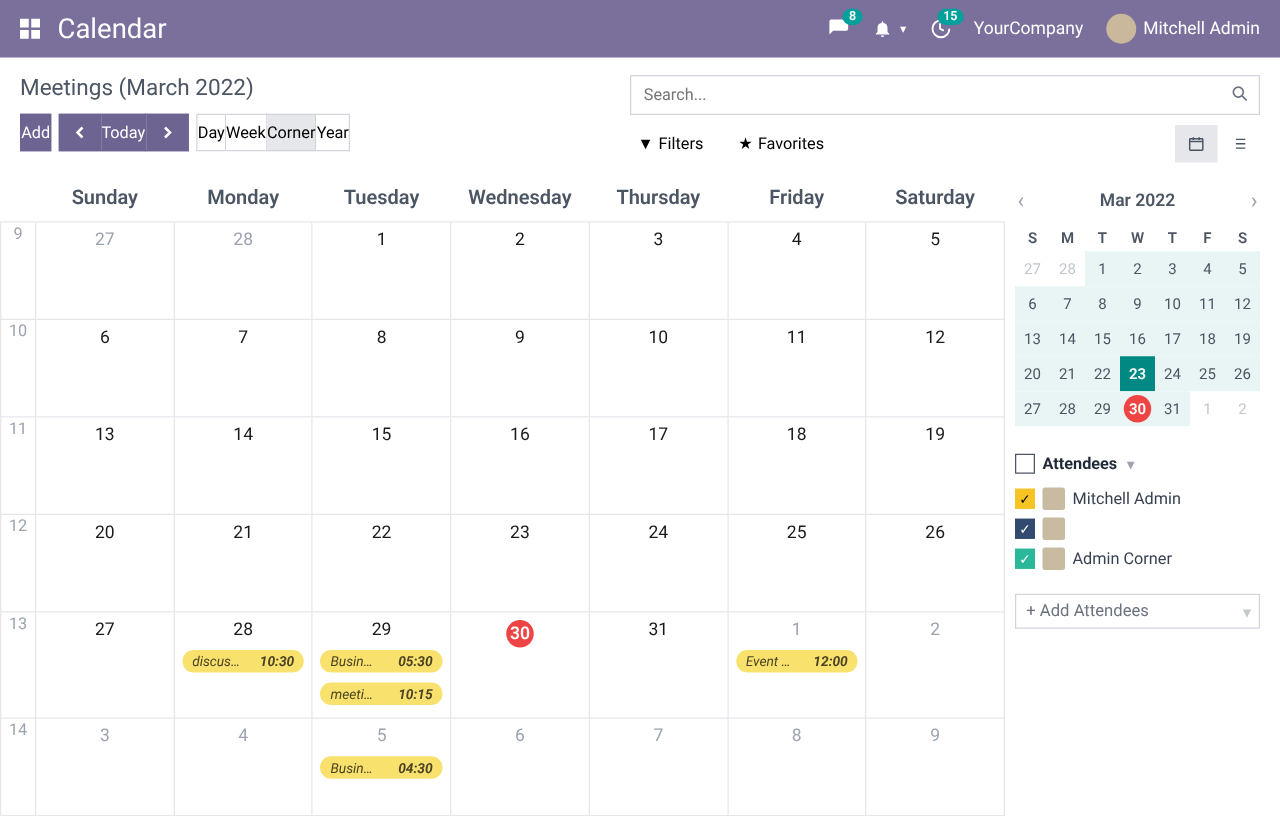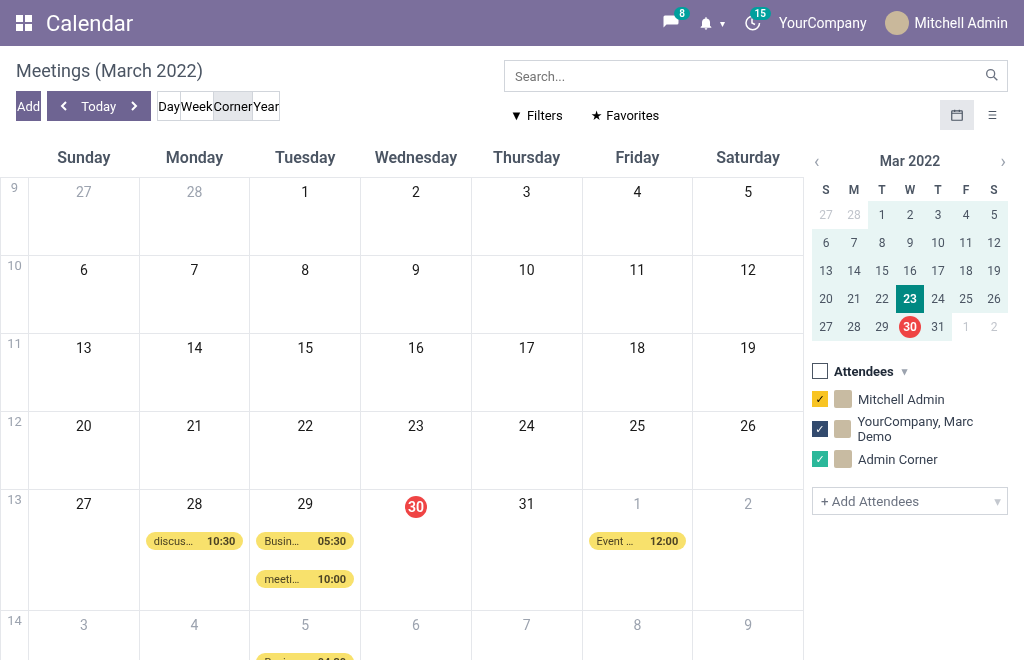--- a/index.html
+++ b/index.html
@@ -39,21 +39,21 @@
 
   .main{display:flex;margin-top:8px;}
   .cal-wrap{flex:1;min-width:0;}
   table.cal{width:100%;border-collapse:collapse;table-layout:fixed;}
   .cal th{font-weight:600;color:#4b5563;padding:10px 0;font-size:16px;border-bottom:1px solid #e5e7eb;}
   .cal td{border:1px solid #e5e7eb;vertical-align:top;height:78px;position:relative;padding:2px;}
   .wkcol{width:28px;text-align:center;color:#9ca3af;font-size:13px;vertical-align:top;padding-top:6px;}
   .daynum{text-align:center;font-size:14px;color:#1a1a1a;padding-top:4px;}
   .daynum.out{color:#9ca3af;}
   .daynum.today span{display:inline-block;width:22px;height:22px;line-height:22px;border-radius:50%;background:#EF4444;color:#fff;font-weight:600;}
-  .event{margin:20px 4px;background:#F8E16C;border-radius:10px;height:18px;display:flex;align-items:center;padding:0 8px;font-size:11px;color:#4C4324;cursor:pointer;overflow:hidden;}
+  .event{margin:8px 4px;background:#F8E16C;border-radius:10px;height:18px;display:flex;align-items:center;padding:0 8px;font-size:11px;color:#4C4324;cursor:pointer;overflow:hidden;font-style:italic;}
   .event .lbl{flex:1;white-space:nowrap;overflow:hidden;text-overflow:ellipsis;}
   .event .tm{font-weight:700;margin-left:6px;}
 
   .sidebar{width:220px;padding:8px 16px 20px 8px;}
   .mini-head{display:flex;align-items:center;justify-content:space-between;color:#9ca3af;padding:4px 2px 8px;}
   .mini-head .ttl{color:#4b5563;font-weight:600;font-size:14px;}
   .chevron{cursor:pointer;font-size:18px;user-select:none;}
   table.mini{width:100%;border-collapse:collapse;text-align:center;font-size:12px;}
   .mini th{color:#4b5563;font-weight:600;padding:4px 0;}
   .mini td{height:28px;width:28px;cursor:pointer;color:#4b5563;}
@@ -302,21 +302,21 @@
               </div>
             </td>
             <td>
               <div class="daynum">29</div>
               <div class="event">
                 <span class="lbl">Busin…</span>
                 <span class="tm">05:30</span>
               </div>
               <div class="event">
                 <span class="lbl">meeti…</span>
-                <span class="tm">10:00</span>
+                <span class="tm">10:15</span>
               </div>
             </td>
             <td>
               <div class="daynum today"><span>30</span></div>
             </td>
             <td>
               <div class="daynum">31</div>
             </td>
             <td>
               <div class="daynum out">1</div>
@@ -435,21 +435,20 @@
     </div>
     <div id="att-rows">
         <div class="att-row">
           <span class="chk yellow">✓</span>
           <span class="sq-av"></span>
           <span>Mitchell Admin</span>
         </div>
         <div class="att-row">
           <span class="chk navy">✓</span>
           <span class="sq-av"></span>
-          <span>YourCompany, Marc Demo</span>
         </div>
         <div class="att-row">
           <span class="chk green">✓</span>
           <span class="sq-av"></span>
           <span>Admin Corner</span>
         </div>
       </div>
     <button class="addatt">+ Add Attendees</button>
   </div>
 </div>

